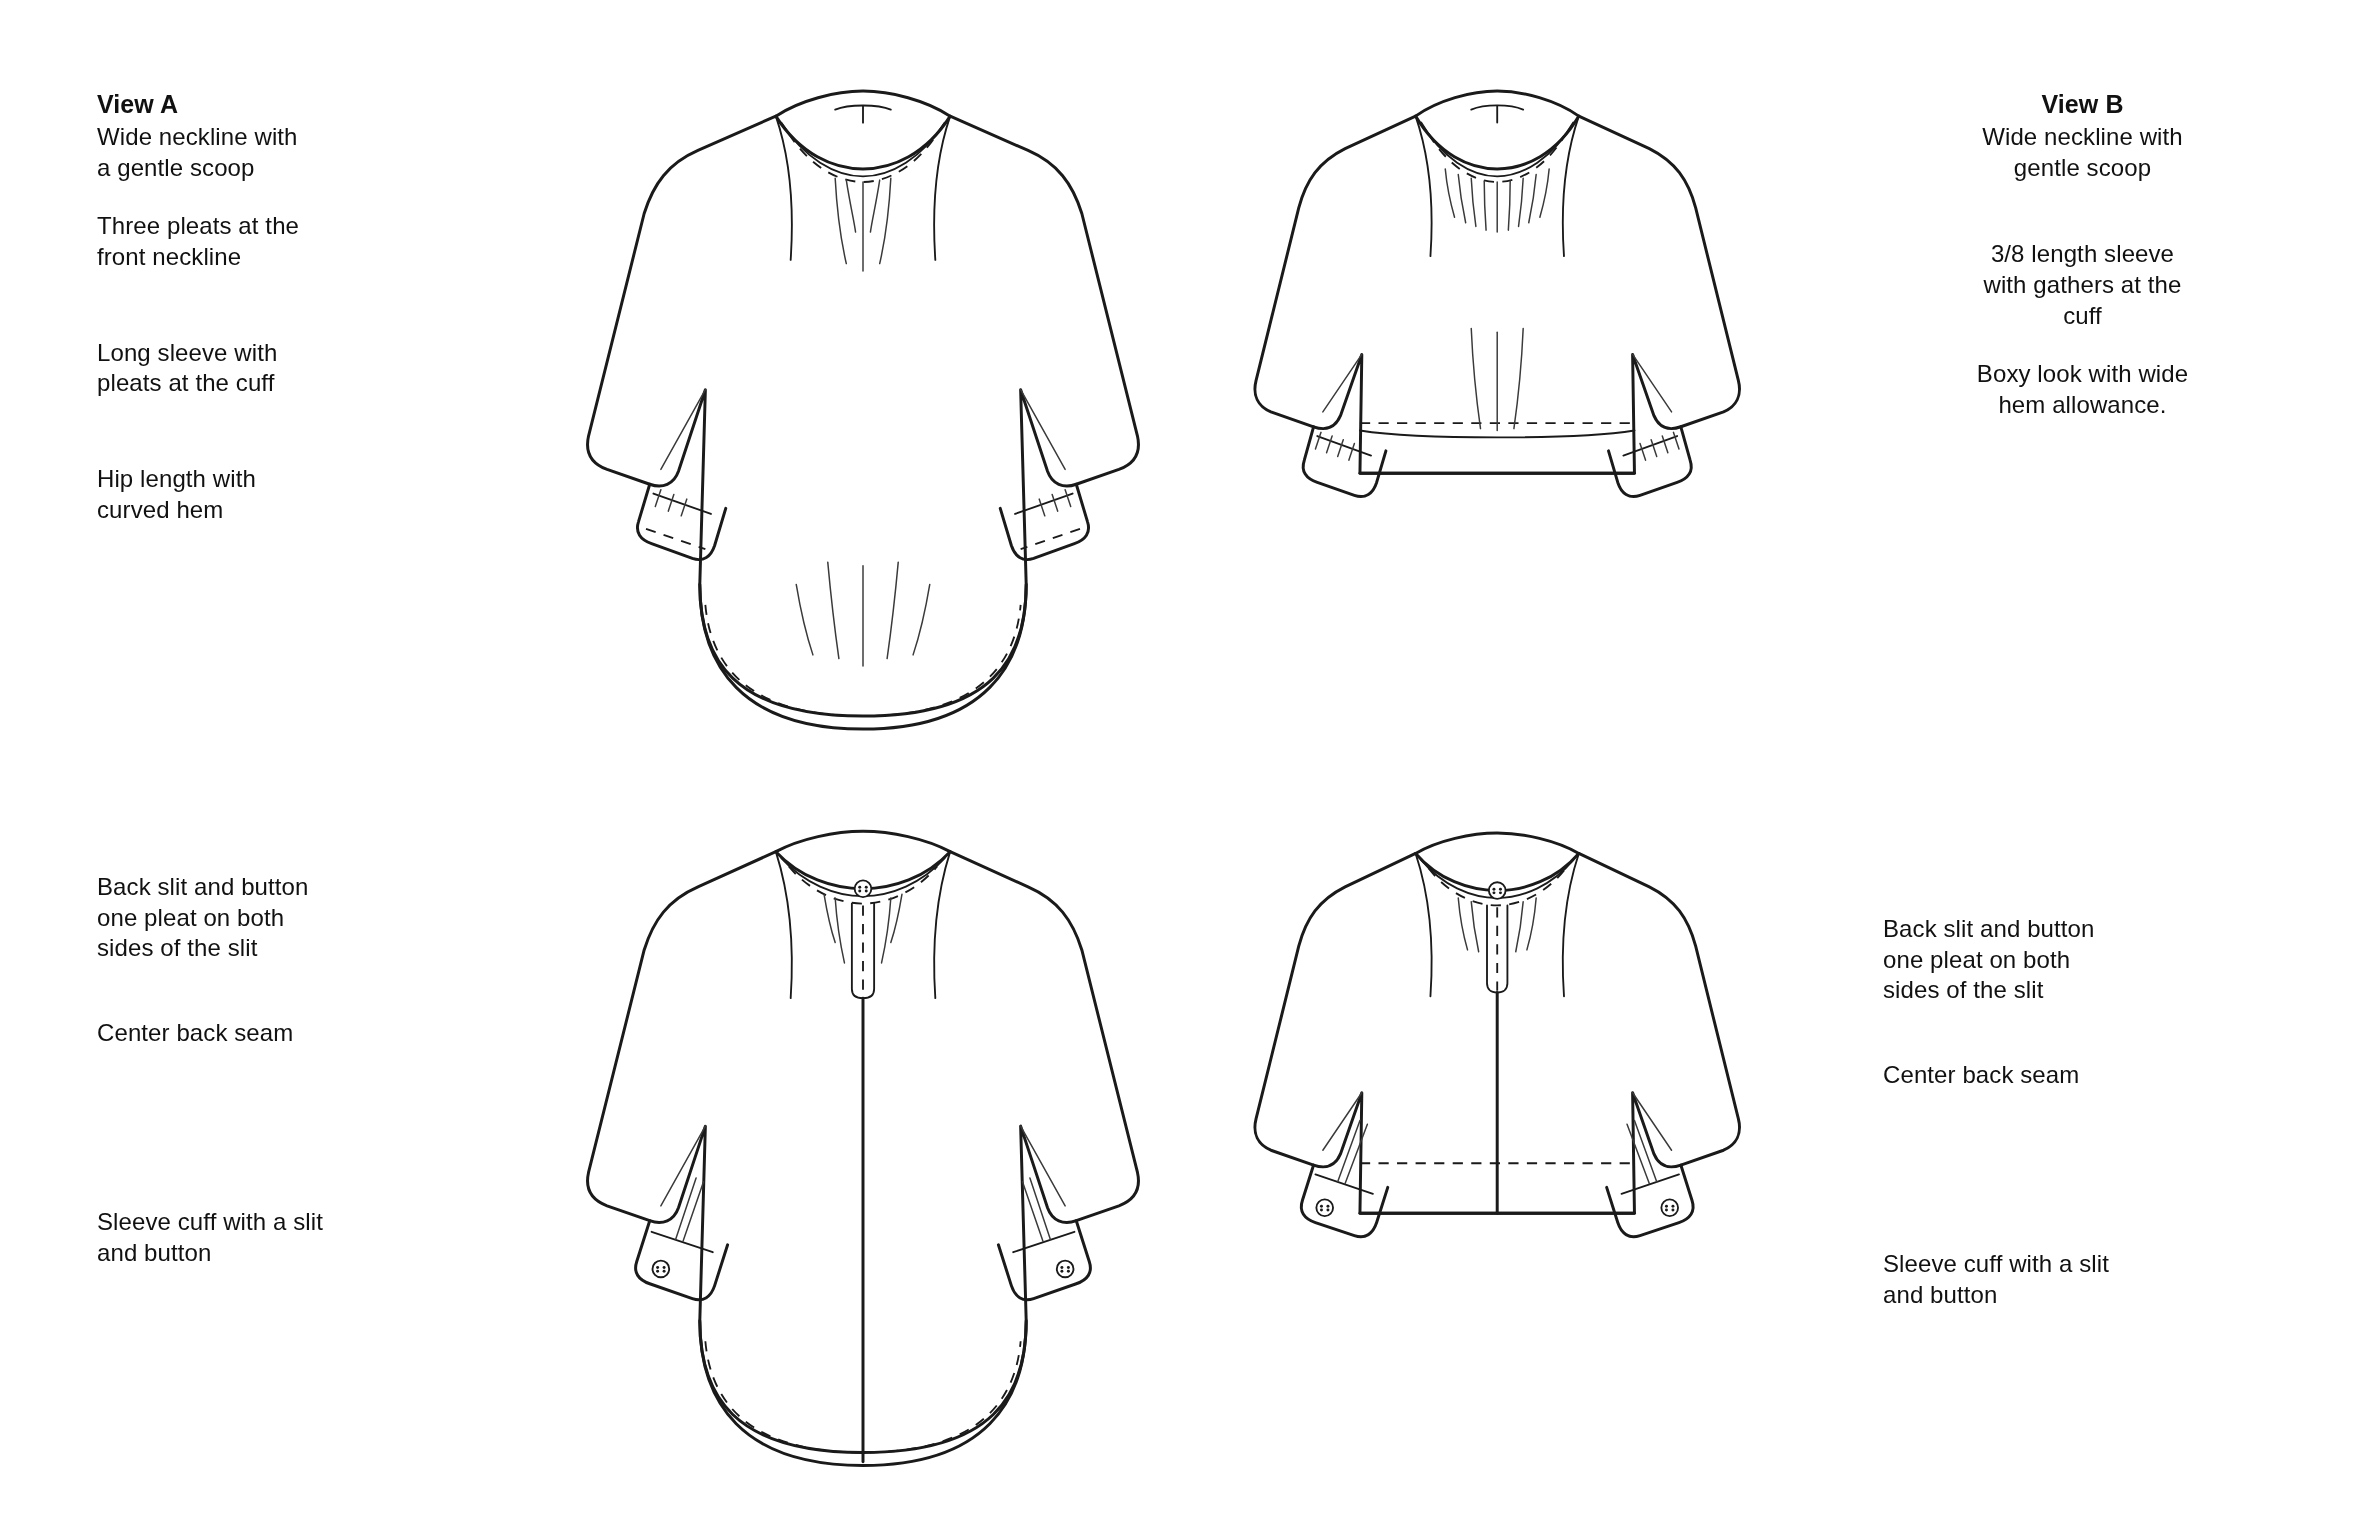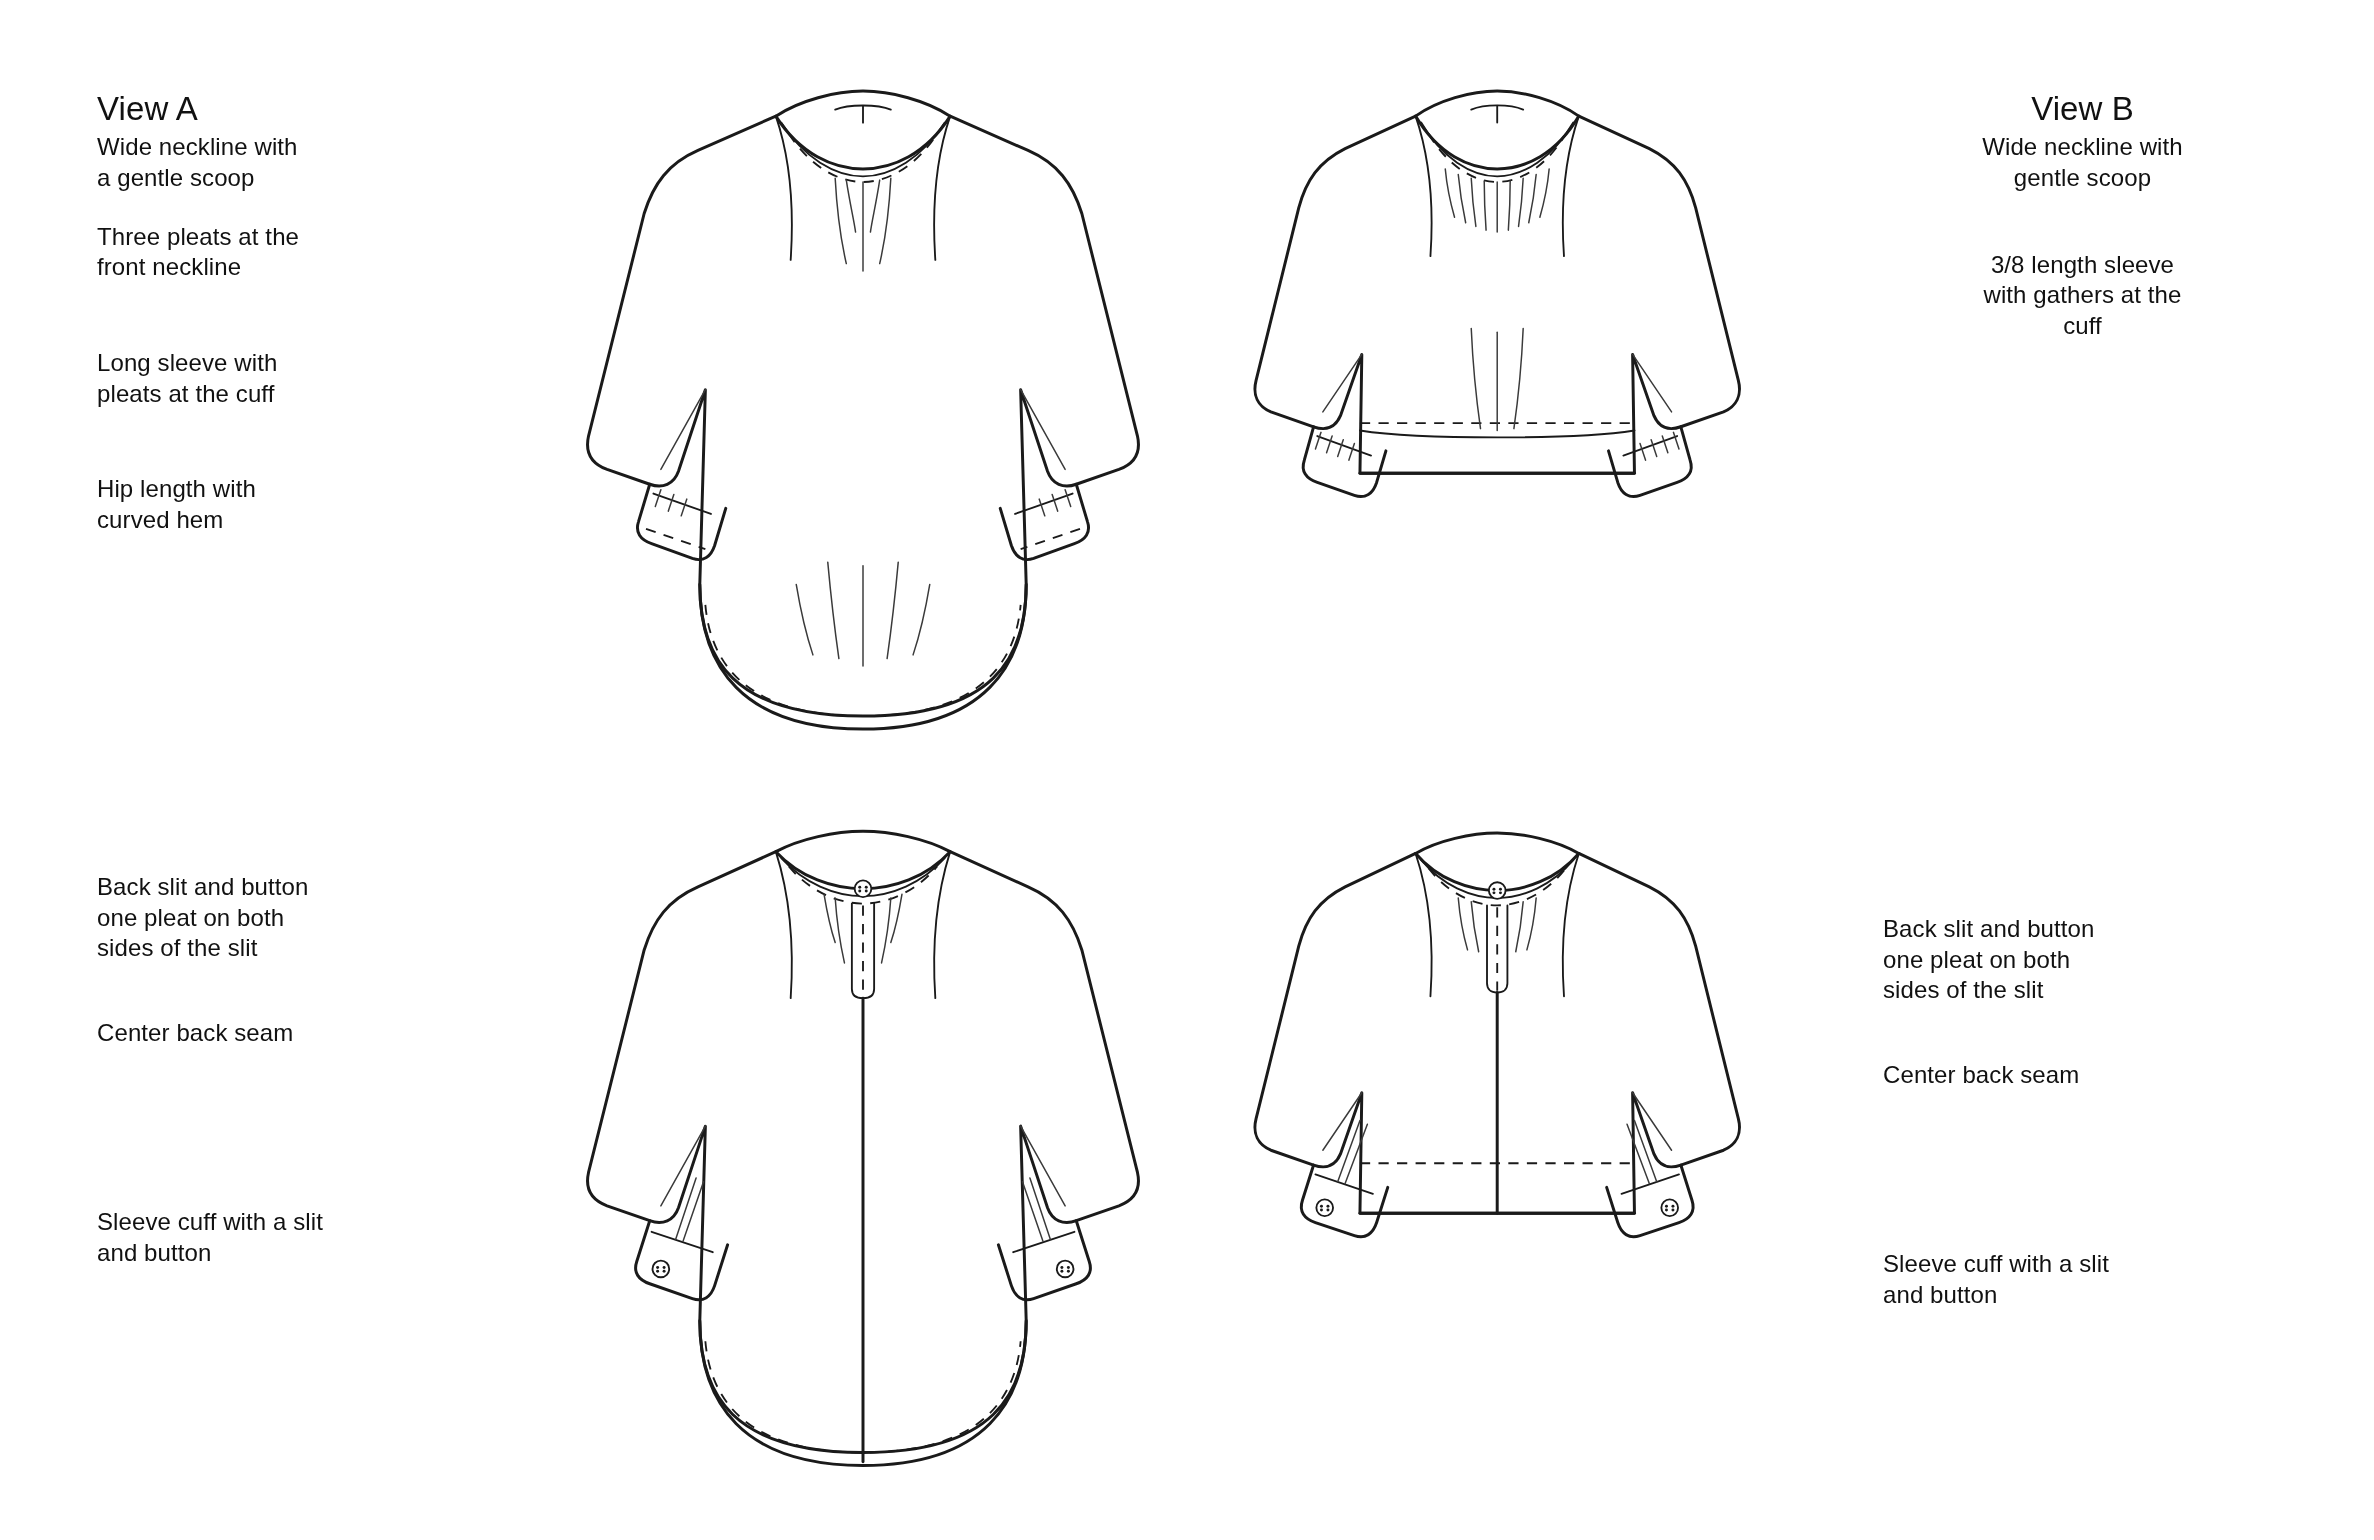--- a/index.html
+++ b/index.html
@@ -22,22 +22,22 @@
 
   
   .col {
     position: absolute;
     width: 399px;
   }
   .col-left  { left: 97px; }
   .col-right { left: 1883px; }
 
   .heading {
-    font-size: 33px;
-    font-weight: normal;
+    font-size: 25px;
+    font-weight: bold;
     line-height: 1.28;
     margin: 0 0 1.9px 0;
     letter-spacing: 0.1px;
   }
   .para {
     font-size: 24px;
     line-height: 1.28;
     margin: 0;
     letter-spacing: 0.1px;
   }
@@ -99,20 +99,22 @@
   <div class="col col-right" style="top: 88px; text-align: center;">
     <p class="heading">View B</p>
     <p class="para" style="white-space: pre-line;">Wide neckline with
 gentle scoop</p>
     <div class="gap-s"></div>
     <div class="gap-s"></div>
     <p class="para" style="white-space: pre-line;">3/8 length sleeve
 with gathers at the
 cuff</p>
     <div class="gap-s"></div>
+    <p class="para" style="white-space: pre-line;">Boxy look with wide
+hem allowance.</p>
   </div>
 
   <div class="col col-right" style="top: 914px;">
     <p class="para" style="white-space: pre-line;">Back slit and button
 one pleat on both
 sides of the slit</p>
     <div class="gap-m"></div>
     <p class="para" style="white-space: pre-line;">Center back seam</p>
     <div class="gap-l"></div>
     <div style="height:93px"></div>

